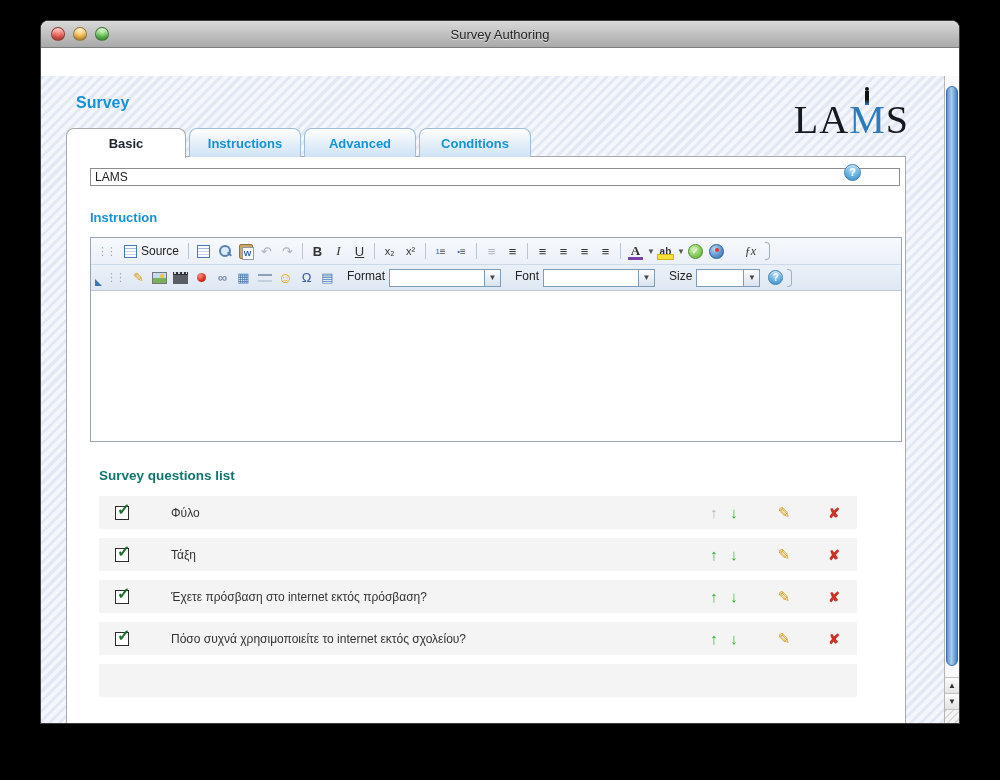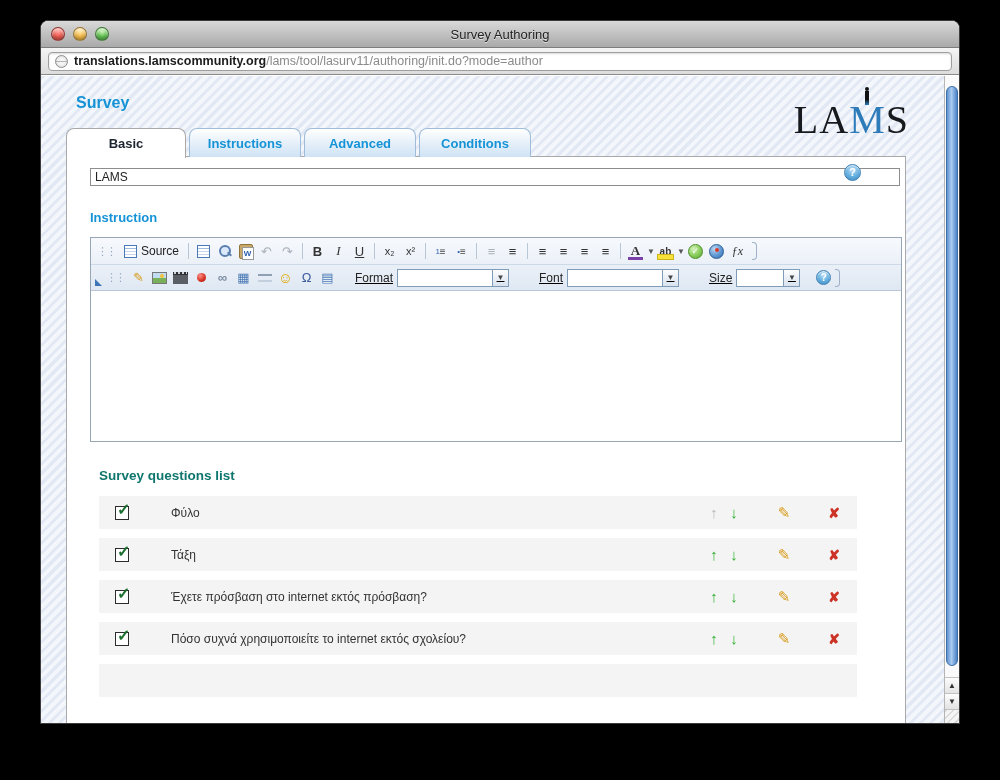--- a/index.html
+++ b/index.html
@@ -94,31 +94,31 @@
   .list-ic .n { color:#2d5fb0; font-size:8px; }
   .fontcol { position:relative; font-weight:bold; font-family:"Liberation Serif",serif; }
   .fontcol::after { content:""; position:absolute; left:3px; right:3px; bottom:2px; height:3px; background:#7b3fa8; }
   .hicol { position:relative; font-size:10px; font-weight:bold; }
   .hicol::after { content:""; position:absolute; left:2px; right:2px; bottom:2px; height:4px; background:#f7e23a; border:1px solid #cbb41e; }
   .drop-caret { font-size:8px; color:#555; margin-left:1px; cursor:pointer; }
   .ball { width:15px; height:15px; border-radius:50%; display:inline-flex; align-items:center; justify-content:center; font-size:9px; color:#fff; }
   .ball.green { background:radial-gradient(circle at 35% 30%, #d6f3c0, #8ed060 50%, #58a52e); border:1px solid #4d8f2a; }
   .ball.globe2 { background:radial-gradient(circle at 35% 30%, #bcd9f2, #5f97d2 55%, #2f6bab); border:1px solid #2d5f96; position:relative; }
   .ball.globe2::after { content:""; position:absolute; left:5px; top:3px; width:4px; height:4px; border-radius:50%; background:#d8392b; }
-  .fx { font-family:"Liberation Serif",serif; font-style:italic; font-size:12px; }
+  .fx { font-family:"Liberation Serif",serif; font-style:italic; font-size:12px;margin-left:13px; }
   .end-bracket { width:5px; height:18px; border:1px solid #9fb0c8; border-left:none; border-radius:0 4px 4px 0; margin-left:4px; }
   .collapse-tri { width:0; height:0; border-left:7px solid #3e76b5; border-top:7px solid transparent; margin:10px 2px 0 0; cursor:pointer; }
   .img-ic { width:15px; height:12px; border:1px solid #777; background:linear-gradient(#bfdcf2 55%, #79b05a 55%); position:relative; }
   .img-ic::after { content:""; position:absolute; right:2px; top:1px; width:4px; height:4px; border-radius:50%; background:#f2c23a; }
   .film-ic { width:15px; height:12px; background:#5a5f66; border-top:3px solid #2e3136; position:relative; }
   .film-ic::after { content:""; position:absolute; left:1px; top:-3px; right:1px; height:2px;
      background:repeating-linear-gradient(90deg,#cfd3d8 0 2px,transparent 2px 4px); }
   .dot-red { width:9px; height:9px; border-radius:50%; background:radial-gradient(circle at 35% 30%, #ff8f85, #d32f22 60%, #9c1d14); }
   .hr-ic { width:14px; height:8px; border-top:2px solid #8fa0b5; border-bottom:2px solid #c3cfdd; }
-  .combo { display:flex; align-items:center; margin:0 13px;text-decoration:underline; }
+  .combo { display:flex; align-items:flex-start; margin:0 5px; }
   .combo-label { font-size:12px; color:#222; margin:0 4px; }
   .combo-box { width:96px; height:18px; background:#fff; border:1px solid #7f9db9; }
   .combo-box.small { width:48px; }
   .combo-btn { width:16px; height:18px; border:1px solid #7f9db9; border-left:none; background:linear-gradient(#fdfdfd,#d8e2ee);
     display:flex; align-items:center; justify-content:center; font-size:8px; color:#444; cursor:pointer; }
   .edit-area { height:150px; background:#fff; cursor:text; }
 
   
   .q-heading { margin:26px 0 0 32px; font-size:13.5px; font-weight:bold; color:#0f766e; }
   .q-list { margin:13px 0 0 32px; width:758px; }
@@ -150,27 +150,20 @@
 
   <div class="titlebar">
     <div class="lights">
       <span class="light red"></span>
       <span class="light yellow"></span>
       <span class="light green"></span>
     </div>
     <span class="title">Survey Authoring</span>
   </div>
 
-  <div class="urlbar">
-    <div class="urlfield">
-      <span class="globe"></span>
-      <span class="url-domain">translations.lamscommunity.org</span>
-        <span class="url-path">/lams/tool/lasurv11/authoring/init.do?mode=author</span>
-    </div>
-  </div>
 
   <div class="content">
     <div class="main">
 
       <div class="page-heading">Survey</div>
 
       <div class="logo"><span>LA</span><span class="m"><span class="tower"></span><span>M</span></span><span>S</span></div>
 
       <div class="tabs">
         <div class="tab active">Basic</div>

